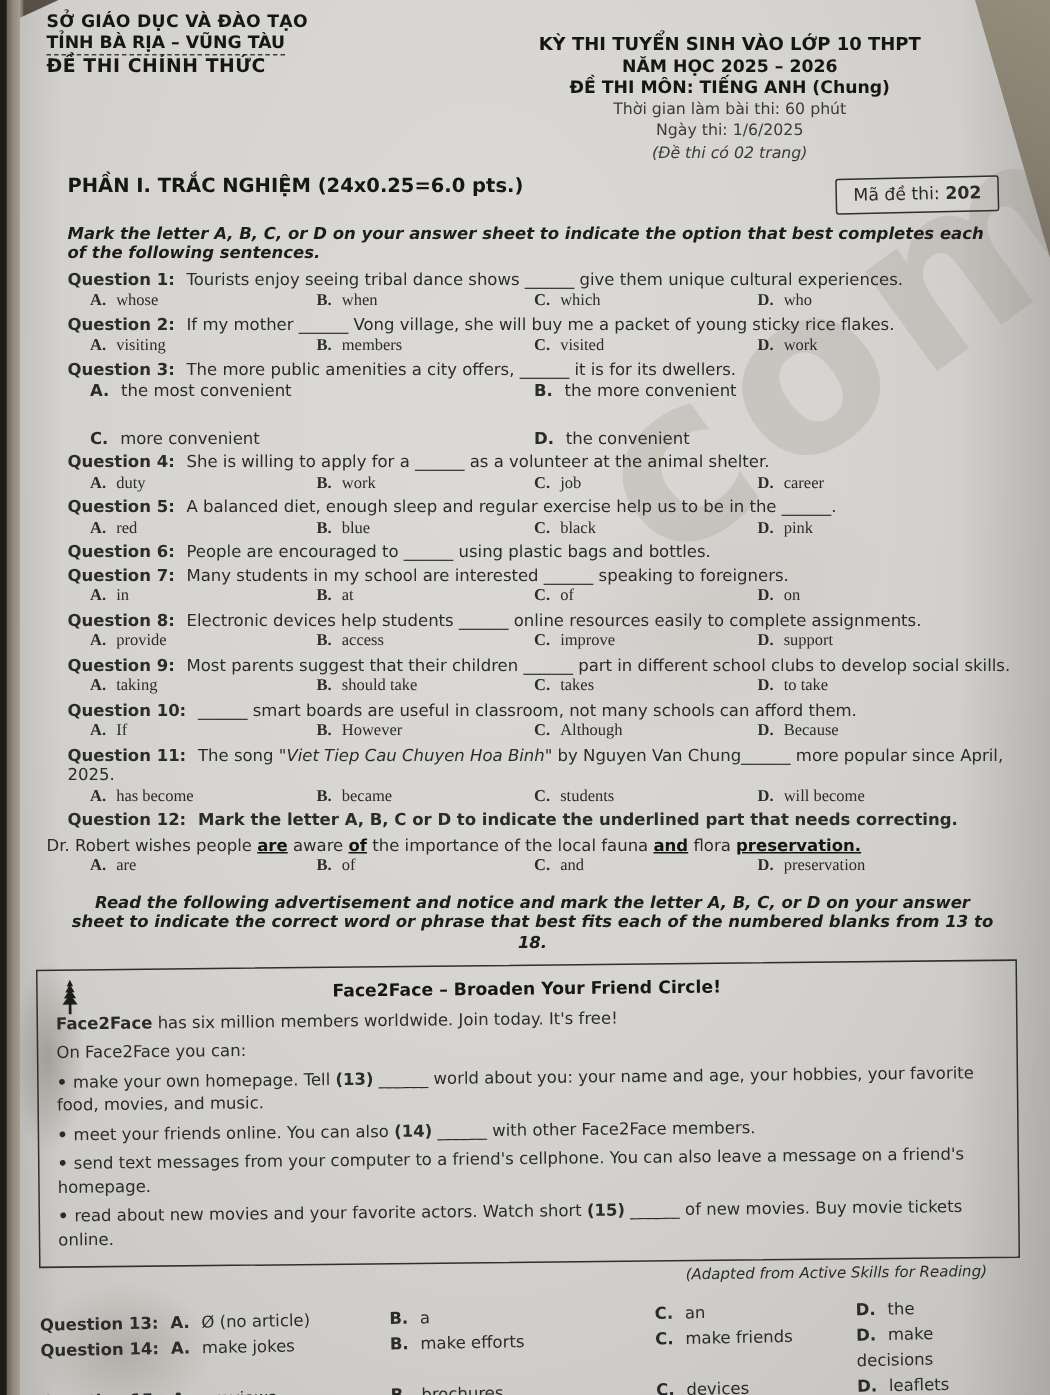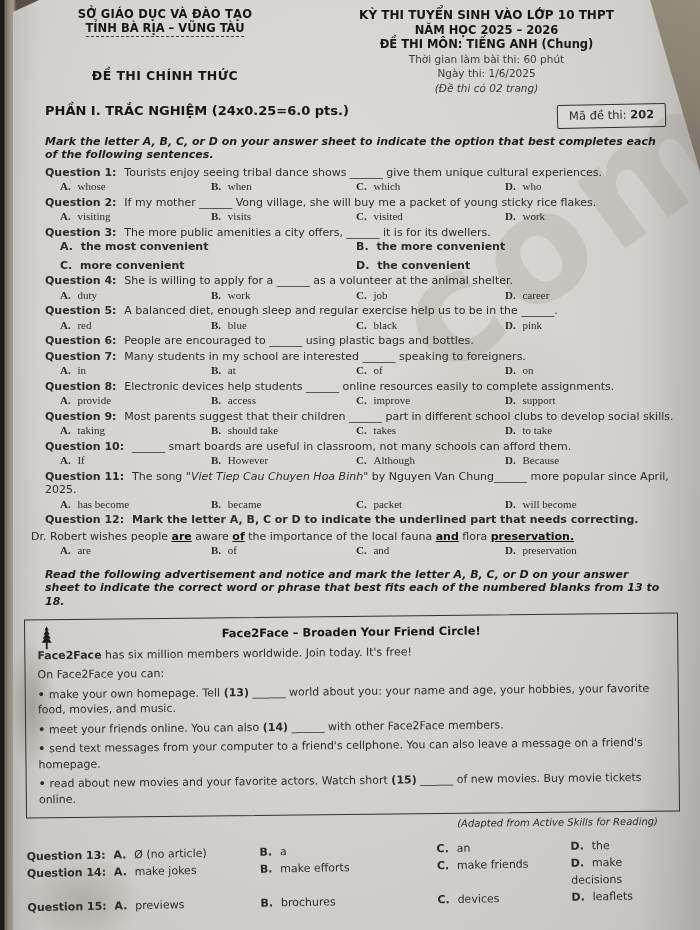--- a/index.html
+++ b/index.html
@@ -29,43 +29,43 @@
     position:absolute;top:140px;right:-55px;z-index:0;
     font-size:150px;font-weight:bold;letter-spacing:10px;
     color:rgba(138,128,122,.20);transform:rotate(-36deg);pointer-events:none;
   }
   .smudge{position:absolute;pointer-events:none;}
   .sm1{left:-6px;top:640px;width:50px;height:130px;background:radial-gradient(ellipse,rgba(60,52,44,.28),transparent 70%);}
   .sm2{left:10px;top:855px;width:120px;height:90px;background:radial-gradient(ellipse,rgba(100,92,84,.25),transparent 70%);}
   .sm3{left:330px;top:330px;width:260px;height:160px;background:radial-gradient(ellipse,rgba(120,110,105,.10),transparent 70%);transform:rotate(-30deg);}
 
   header{display:flex;position:relative;z-index:1;}
-  .h-left{width:268px;text-align:center;}
+  .h-left{width:268px;}
   .h-left .l1{font-size:11.5px;letter-spacing:.2px;}
   .h-left .l2{font-size:11.5px;display:inline-block;border-bottom:1px dashed #3c3c3c;padding-bottom:1px;}
-  .h-left .official{margin-top:32px;font-size:12.5px;letter-spacing:.4px;}
+  .h-left .official{margin-top:0;font-size:12.5px;letter-spacing:.4px;}
   .h-right{flex:1;text-align:center;}
   .h-right div{line-height:14.5px;}
-  .h-right .r1{font-size:12px;}
+  .h-right .r1{font-size:12px;margin-top:14px;}
   .h-right .r2,.h-right .r3{font-size:11.5px;}
   .h-right .r4,.h-right .r5,.h-right .r6{font-size:10.5px;color:#3a3a3a;}
 
   .section-row{display:flex;justify-content:space-between;align-items:flex-start;margin-top:9px;position:relative;z-index:1;}
   .section-title{font-size:13px;margin-left:14px;}
   .code-box{
     border:1.6px solid #2f2f2f;border-radius:2px;padding:4px 11px;margin-right:8px;
     font-size:11.5px;transform:rotate(-1.2deg);background:rgba(255,255,255,.12);white-space:nowrap;
   }
   .instr{margin:7px 0 0 14px;width:620px;font-weight:bold;font-style:italic;color:#1d1d1d;position:relative;z-index:1;}
 
   .qwrap{margin-left:14px;margin-top:4px;position:relative;z-index:1;}
   .q{margin-top:2px;}
   .qline .qn{margin-right:4px;}
   .opts{display:grid;grid-template-columns:151px 145px 149px 1fr;padding-left:15px;margin-top:1px;font-family:Liberation Serif, serif;}
-  .opts2{display:grid;grid-template-columns:296px 1fr;padding-left:15px;margin-top:1px;row-gap:5px;font-weight:bold;}
+  .opts2{display:grid;grid-template-columns:296px 1fr;padding-left:15px;margin-top:1px;row-gap:18px;}
   .opt b{margin-right:4px;}
   .ul{text-decoration:underline;font-weight:bold;color:#141414;}
 
   .adbox{
     position:relative;z-index:1;
     border:1.6px solid #2f2f2f;margin:8px 0 0 -6px;width:628px;padding:6px 12px 10px 12px;
     transform:rotate(-.6deg);line-height:15.5px;
   }
   .ad-title{text-align:center;font-size:11.5px;margin-top:2px;}
   .tree{position:absolute;left:14px;top:6px;}
@@ -124,21 +124,21 @@
             <span class="opt"><b>B. </b><span>when</span></span>
             <span class="opt"><b>C. </b><span>which</span></span>
             <span class="opt"><b>D. </b><span>who</span></span>
           </div>
         </div>
 
         <div class="q">
           <div class="qline"><b class="qn">Question 2: </b><span>If my mother ______ Vong village, she will buy me a packet of young sticky rice flakes.</span></div>
           <div class="opts">
             <span class="opt"><b>A. </b><span>visiting</span></span>
-            <span class="opt"><b>B. </b><span>visits</span></span>
+            <span class="opt"><b>B. </b><span>members</span></span>
             <span class="opt"><b>C. </b><span>visited</span></span>
             <span class="opt"><b>D. </b><span>work</span></span>
           </div>
         </div>
 
         <div class="q">
           <div class="qline"><b class="qn">Question 3: </b><span>The more public amenities a city offers, ______ it is for its dwellers.</span></div>
           <div class="opts2">
             <span class="opt"><b>A. </b><span>the most convenient</span></span>
             <span class="opt"><b>B. </b><span>the more convenient</span></span>
@@ -209,39 +209,39 @@
             <span class="opt"><b>C. </b><span>Although</span></span>
             <span class="opt"><b>D. </b><span>Because</span></span>
           </div>
         </div>
 
         <div class="q">
           <div class="qline"><b class="qn">Question 11: </b><span>The song </span><span class="i">"Viet Tiep Cau Chuyen Hoa Binh"</span><span> by Nguyen Van Chung______ more popular since April, 2025.</span></div>
           <div class="opts">
             <span class="opt"><b>A. </b><span>has become</span></span>
             <span class="opt"><b>B. </b><span>became</span></span>
-            <span class="opt"><b>C. </b><span>packet</span></span>
+            <span class="opt"><b>C. </b><span>students</span></span>
             <span class="opt"><b>D. </b><span>will become</span></span>
           </div>
         </div>
 
         <div class="q">
           <div class="qline"><b class="qn">Question 12: </b><b>Mark the letter A, B, C or D to indicate the underlined part that needs correcting.</b></div>
           <div class="qline" style="margin-left:-14px;margin-top:3px;"><span>Dr. Robert wishes people </span><span class="ul">are</span><span> aware </span><span class="ul">of</span><span> the importance of the local fauna </span><span class="ul">and</span><span> flora </span><span class="ul">preservation.</span></div>
           <div class="opts">
             <span class="opt"><b>A. </b><span>are</span></span>
             <span class="opt"><b>B. </b><span>of</span></span>
             <span class="opt"><b>C. </b><span>and</span></span>
             <span class="opt"><b>D. </b><span>preservation</span></span>
           </div>
         </div>
 
       </div>
 
-      <p class="instr" style="margin-top:10px;">Read the following advertisement and notice and mark the letter A, B, C, or D on your answer sheet to indicate the correct word or phrase that best fits each of the numbered blanks from 13 to 18.</p>
+      <p class="instr" style="margin-top:10px;text-align:center;">Read the following advertisement and notice and mark the letter A, B, C, or D on your answer sheet to indicate the correct word or phrase that best fits each of the numbered blanks from 13 to 18.</p>
 
       <div class="adbox">
         <span class="tree">
           <svg width="15" height="24" viewBox="0 0 15 24">
               <g fill="#1d1d1d">
                 <path d="M7.5 0 L9.6 4.4 H5.4 Z"></path>
                 <path d="M7.5 3 L10.6 8.4 H4.4 Z"></path>
                 <path d="M7.5 6.2 L11.6 12.4 H3.4 Z"></path>
                 <path d="M7.5 9.6 L12.6 16.6 H2.4 Z"></path>
                 <rect x="6.6" y="16" width="1.8" height="7"></rect>

